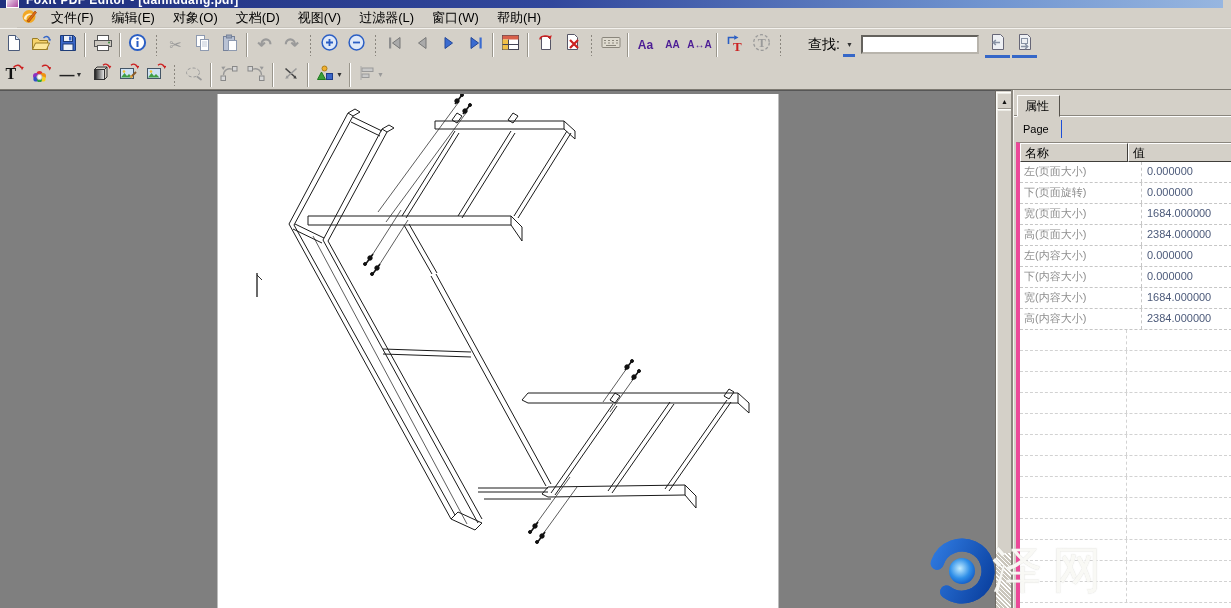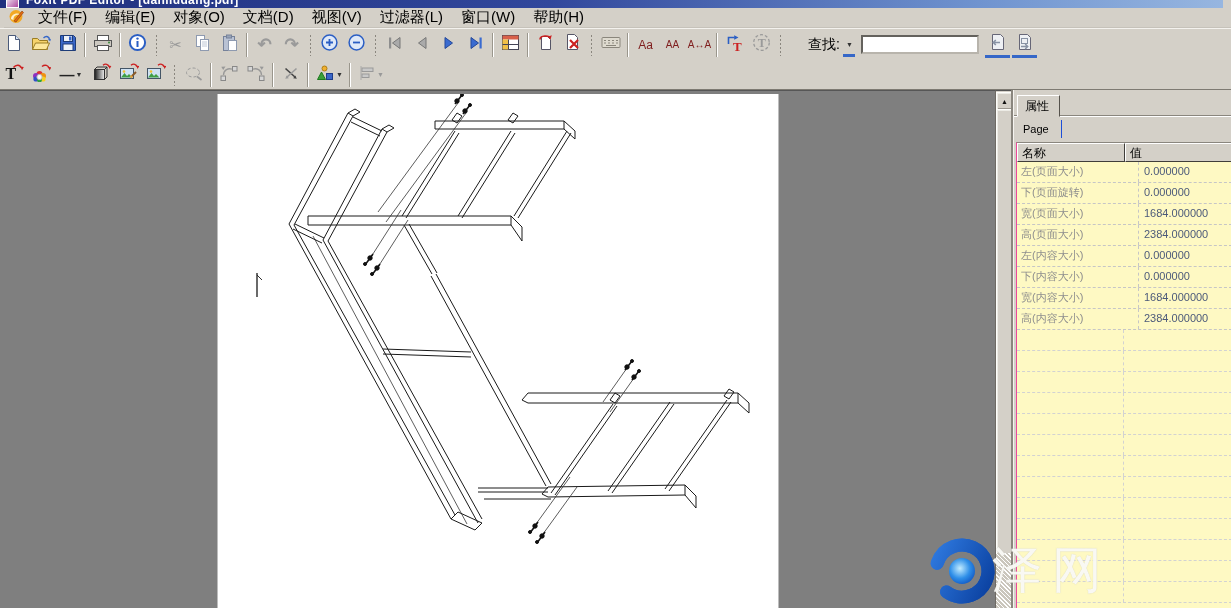--- a/index.html
+++ b/index.html
@@ -7,39 +7,39 @@
        background:#d4d0c8;font-family:"Liberation Sans",sans-serif;
        -webkit-font-smoothing:antialiased}
   
   .titlebar{position:absolute;left:0;top:0;right:8px;height:8px;overflow:hidden;
     background:linear-gradient(90deg,#20307e 0%,#31479c 45%,#6f93cf 80%,#97b6e0 100%)}
   .titletext{position:absolute;left:26px;top:-7px;color:#fff;font-weight:bold;
     font-size:12px;white-space:nowrap;letter-spacing:.4px}
   .titleicon{position:absolute;left:6px;top:-5px;width:11px;height:11px;
     background:linear-gradient(135deg,#f4f4f8,#b04aa0);border:1px solid #fff}
   
-  .menubar{position:absolute;left:4px;top:8px;right:0;height:19px;background:#d4d0c8;
-    display:flex;align-items:center;border-bottom:1px solid #c6c2ba;font-size:15px}
+  .menubar{position:absolute;left:17px;top:8px;right:0;height:19px;background:#d4d0c8;
+    display:flex;align-items:center;border-bottom:1px solid #c6c2ba;font-size:13px}
   .mi{padding:2px 9px;color:#000;cursor:default}
   .appicon{margin:0 5px 0 4px;flex:0 0 auto}
   
   .tb{position:absolute;left:0;right:0;background:#d4d0c8;display:flex;align-items:center}
   .tb1{top:28px;height:31px;border-top:1px solid #f4f2ee;border-bottom:1px solid #aeaaa0}
   .tb2{top:60px;height:29px;border-bottom:1px solid #7e7a72}
   .btn{width:27px;height:26px;display:flex;align-items:center;justify-content:center;
     position:relative;flex:0 0 auto}
   .btnw{width:34px}
   .sep{width:0;height:24px;border-left:1px solid #9a968c;border-right:1px solid #ffffff;
     margin:0 3px;flex:0 0 auto}
   .handle{width:3px;height:22px;margin:0 4px;flex:0 0 auto;
     background-image:radial-gradient(circle,#8a867e 36%,transparent 40%);
     background-size:3px 4px;background-repeat:repeat-y}
   .g{font-size:15px;line-height:1;color:#222}
   .gdis{color:#9a9a9a}
-  .fontg{font-size:12px;font-weight:normal;color:#7f1d1d;letter-spacing:0}
+  .fontg{font-size:12px;font-weight:bold;color:#4c1d95;letter-spacing:0}
   .fontg.small{font-size:10px}
   .dd{font-size:7px;color:#333;margin-left:1px}
   .dd.gdis{color:#999}
   .findlabel{font-size:14px;color:#000000;margin:0 2px 0 22px;flex:0 0 auto}
   .dropbtn{width:14px;height:24px;position:relative;display:flex;align-items:center;
     justify-content:center;flex:0 0 auto}
   .bluebar{position:absolute;left:1px;right:1px;bottom:0;height:3px;background:#3567c8}
   .findinput{width:110px;height:15px;border:2px inset #b8b4ac;background:#fff;
     margin:0 5px;font-size:11px;padding:0 2px;flex:0 0 auto}
   
@@ -61,22 +61,22 @@
   
   .panel{position:absolute;left:1013px;top:90px;width:218px;height:518px;background:#d4d0c8;
     border-left:1px solid #f6f4f0;box-shadow:-2px 0 0 #8a867e}
   .ptab{position:absolute;left:3px;top:5px;height:20px;padding:0 10px 0 7px;font-size:12px;
     background:#d4d0c8;border:1px solid;border-color:#fff #55524c transparent #fff;
     display:flex;align-items:center}
   .ptabline{position:absolute;left:0;right:0;top:25px;border-top:1px solid #8a867e;
     border-bottom:1px solid #fff}
   .stab{position:absolute;left:3px;top:30px;height:18px;padding:0 12px 0 6px;font-size:11px;
     display:flex;align-items:center;border-right:1px solid #1d4ed8}
-  .grid{position:absolute;left:2px;right:0;top:52px;bottom:0;background:#fef9c3;
-    border-top:1px solid #8a867e;border-left:1px solid #ec4899;overflow:hidden}
+  .grid{position:absolute;left:2px;right:0;top:52px;bottom:0;background:#ffffff;
+    border-top:1px solid #8a867e;border-left:4px solid #ec4899;overflow:hidden}
   .ghead{display:flex;height:19px}
   .hcell{background:#d4d0c8;border:1px solid;border-color:#fff #403e3a #403e3a #fff;
     font-size:12px;color:#000;padding:1px 4px;box-sizing:border-box}
   .hname{width:108px}
   .hval{flex:1}
   .prow{display:flex;height:20px;line-height:19px;font-size:11px;
     border-bottom:1px dashed #c6c6c6}
   .pname{width:122px;color:#8e8e8e;padding-left:4px;box-sizing:border-box;
     border-right:1px dashed #c6c6c6;overflow:hidden;white-space:nowrap}
   .pval{flex:1;color:#4c5a7a;padding-left:5px;overflow:hidden;white-space:nowrap}

